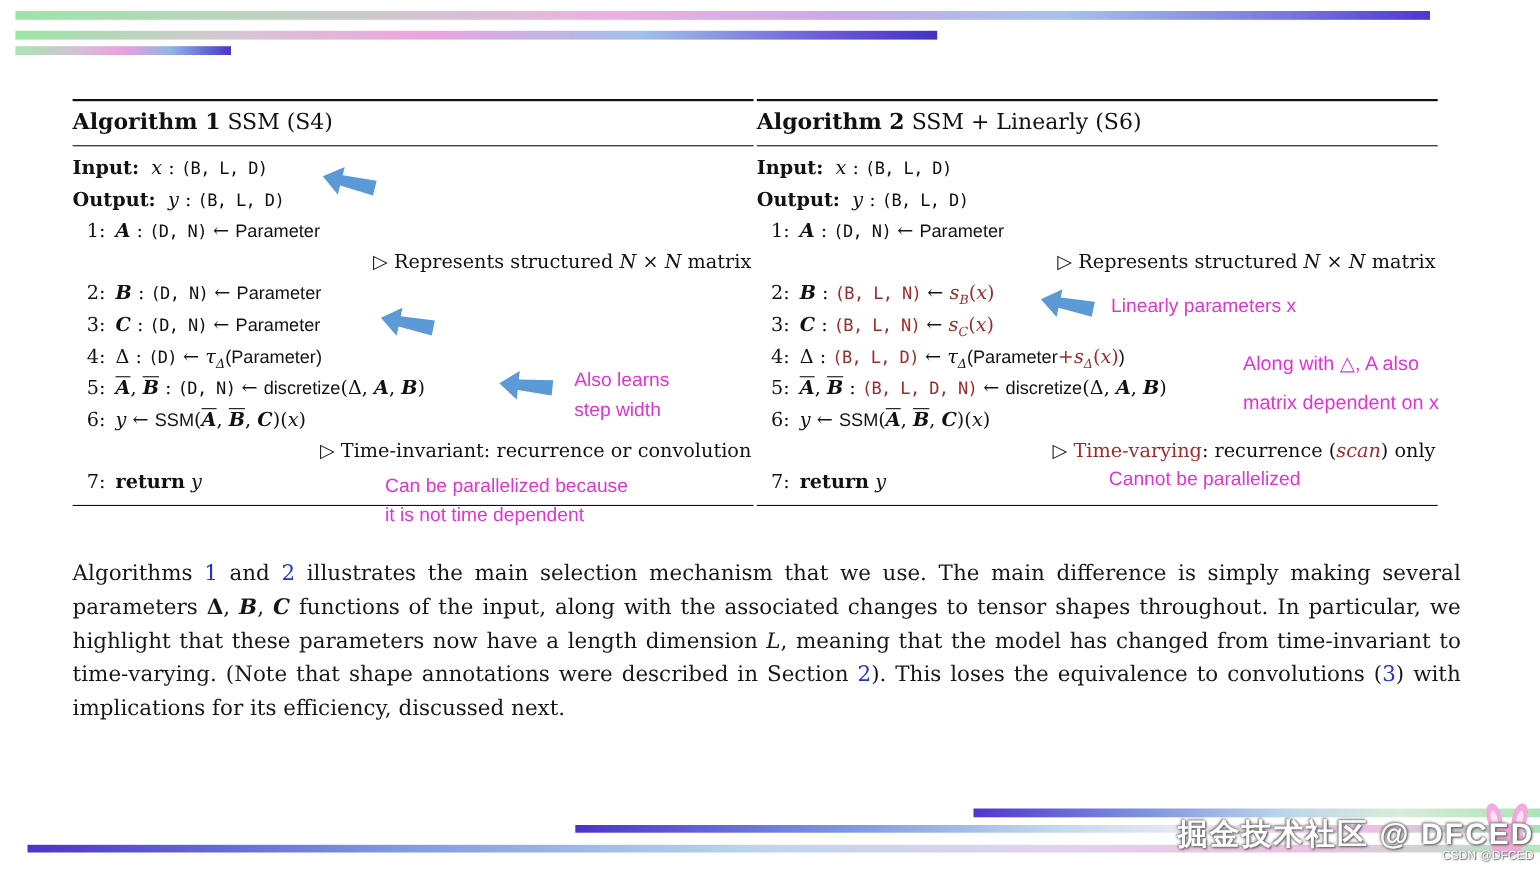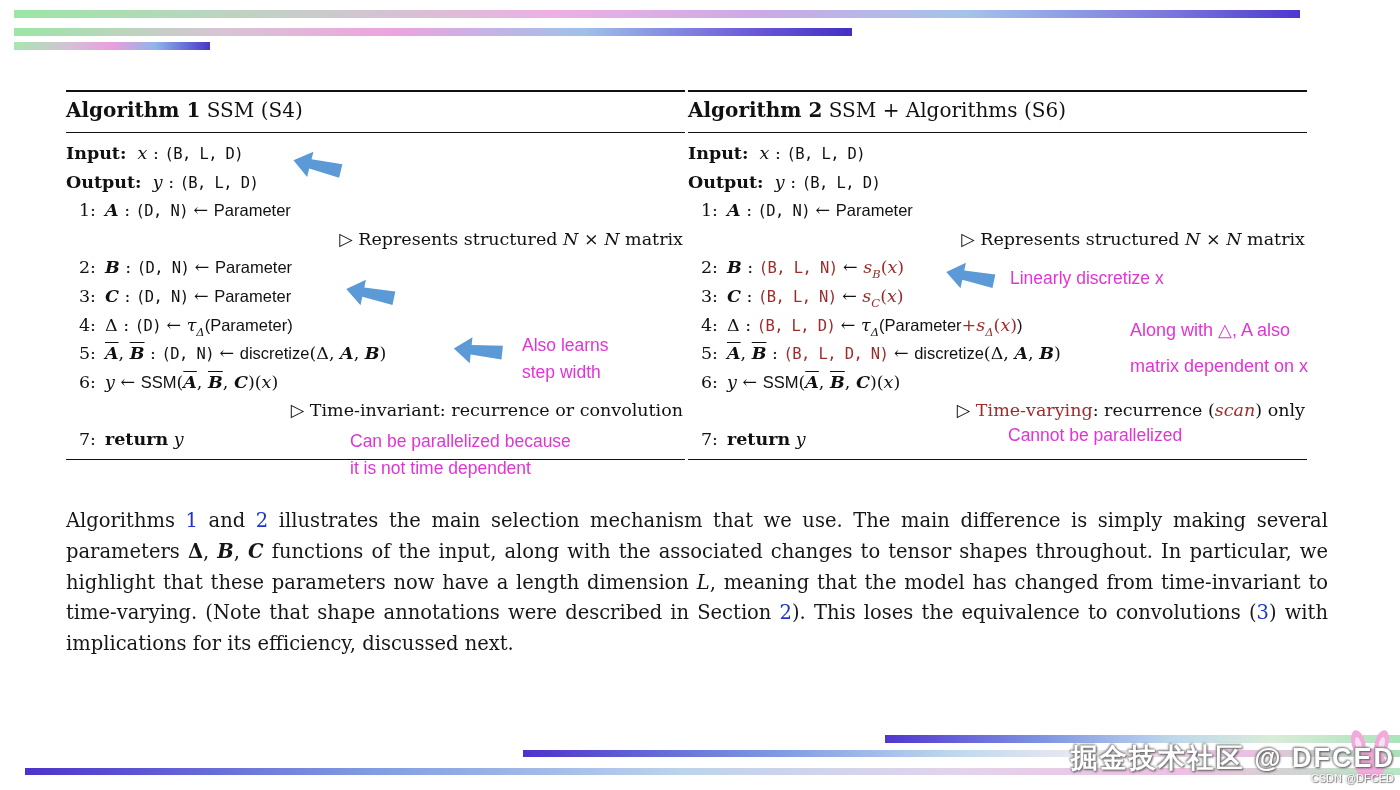--- a/index.html
+++ b/index.html
@@ -102,21 +102,21 @@
         <div class="alg-line"><span class="alg-num">4:</span><span class="sr">Δ</span><span class="sr">&nbsp;:&nbsp;</span><span class="sm">(D)</span><span class="sr"> ← </span><span class="si">τ</span><sub class="ssub">Δ</sub><span class="ssf">(Parameter)</span></div>
         <div class="alg-line"><span class="alg-num">5:</span><span class="sbi sov">A</span><span class="sr">, </span><span class="sbi sov">B</span><span class="sr">&nbsp;:&nbsp;</span><span class="sm">(D, N)</span><span class="sr"> ← </span><span class="ssf">discretize</span><span class="sr">(Δ, </span><span class="sbi">A</span><span class="sr">, </span><span class="sbi">B</span><span class="sr">)</span></div>
         <div class="alg-line"><span class="alg-num">6:</span><span class="si">y</span><span class="sr"> ← </span><span class="ssf">SSM</span><span class="sr">(</span><span class="sbi sov">A</span><span class="sr">, </span><span class="sbi sov">B</span><span class="sr">, </span><span class="sbi">C</span><span class="sr">)(</span><span class="si">x</span><span class="sr">)</span></div>
         <div class="alg-line cright"><span class="sr">▷ Time-invariant: recurrence or convolution</span></div>
         <div class="alg-line"><span class="alg-num">7:</span><span class="sb">return</span><span class="sr"> </span><span class="si">y</span></div>
       </div>
   </div>
 
   <div class="alg alg-2">
     <div class="alg-head">
-      <span class="t-bold">Algorithm 2</span><span> SSM + Algorithms (S6)</span>
+      <span class="t-bold">Algorithm 2</span><span> SSM + Linearly (S6)</span>
     </div>
     <div class="alg-body">
         <div class="alg-line"><span class="sb">Input:</span><span class="sr">&nbsp;&nbsp;</span><span class="si">x</span><span class="sr">&nbsp;:&nbsp;</span><span class="sm">(B, L, D)</span></div>
         <div class="alg-line"><span class="sb">Output:</span><span class="sr">&nbsp;&nbsp;</span><span class="si">y</span><span class="sr">&nbsp;:&nbsp;</span><span class="sm">(B, L, D)</span></div>
         <div class="alg-line"><span class="alg-num">1:</span><span class="sbi">A</span><span class="sr">&nbsp;:&nbsp;</span><span class="sm">(D, N)</span><span class="sr"> ← </span><span class="ssf">Parameter</span></div>
         <div class="alg-line cright"><span class="sr">▷ Represents structured </span><span class="si">N</span><span class="sr"> × </span><span class="si">N</span><span class="sr"> matrix</span></div>
         <div class="alg-line"><span class="alg-num">2:</span><span class="sbi">B</span><span class="sr">&nbsp;:&nbsp;</span><span class="sm sred">(B, L, N)</span><span class="sr"> ← </span><span class="si sred">s</span><sub class="ssub sred">B</sub><span class="sr sred">(</span><span class="si sred">x</span><span class="sr sred">)</span></div>
         <div class="alg-line"><span class="alg-num">3:</span><span class="sbi">C</span><span class="sr">&nbsp;:&nbsp;</span><span class="sm sred">(B, L, N)</span><span class="sr"> ← </span><span class="si sred">s</span><sub class="ssub sred">C</sub><span class="sr sred">(</span><span class="si sred">x</span><span class="sr sred">)</span></div>
         <div class="alg-line"><span class="alg-num">4:</span><span class="sr">Δ</span><span class="sr">&nbsp;:&nbsp;</span><span class="sm sred">(B, L, D)</span><span class="sr"> ← </span><span class="si">τ</span><sub class="ssub">Δ</sub><span class="ssf">(Parameter</span><span class="sr sred">+</span><span class="si sred">s</span><sub class="ssub sred">Δ</sub><span class="sr sred">(</span><span class="si sred">x</span><span class="sr sred">)</span><span class="ssf">)</span></div>
         <div class="alg-line"><span class="alg-num">5:</span><span class="sbi sov">A</span><span class="sr">, </span><span class="sbi sov">B</span><span class="sr">&nbsp;:&nbsp;</span><span class="sm sred">(B, L, D, N)</span><span class="sr"> ← </span><span class="ssf">discretize</span><span class="sr">(Δ, </span><span class="sbi">A</span><span class="sr">, </span><span class="sbi">B</span><span class="sr">)</span></div>
@@ -144,21 +144,21 @@
   <div class="arrow arrow-4">
     <svg viewBox="0 0 60 36">
         <path d="M2,18 L22,3 L22,12 L58,9 L58,25 L22,23 L22,33 Z" fill="currentColor"></path>
       </svg>
   </div>
 
   <div class="ann ann-learns">Also learns
 step width</div>
   <div class="ann ann-canpar">Can be parallelized because
 it is not time dependent</div>
-  <div class="ann ann-linear">Linearly discretize x</div>
+  <div class="ann ann-linear">Linearly parameters x</div>
   <div class="ann ann-along">Along with △, A also
 matrix dependent on x</div>
   <div class="ann ann-cannot">Cannot be parallelized</div>
 
   <div class="para"><span class="sr">Algorithms </span><span class="blue">1</span><span class="sr"> and </span><span class="blue">2</span><span class="sr"> illustrates the main selection mechanism that we use. The main difference is simply making several parameters </span><span class="sb">Δ</span><span class="sr">, </span><span class="sbi">B</span><span class="sr">, </span><span class="sbi">C</span><span class="sr"> functions of the input, along with the associated changes to tensor shapes throughout. In particular, we highlight that these parameters now have a length dimension </span><span class="si">L</span><span class="sr">, meaning that the model has changed from time-invariant to time-varying. (Note that shape annotations were described in Section </span><span class="blue">2</span><span class="sr">). This loses the equivalence to convolutions (</span><span class="blue">3</span><span class="sr">) with implications for its efficiency, discussed next.</span></div>
 
   <div class="bar bar-bot-1"></div>
   <div class="bar bar-bot-2"></div>
   <div class="bar bar-bot-3"></div>
 

